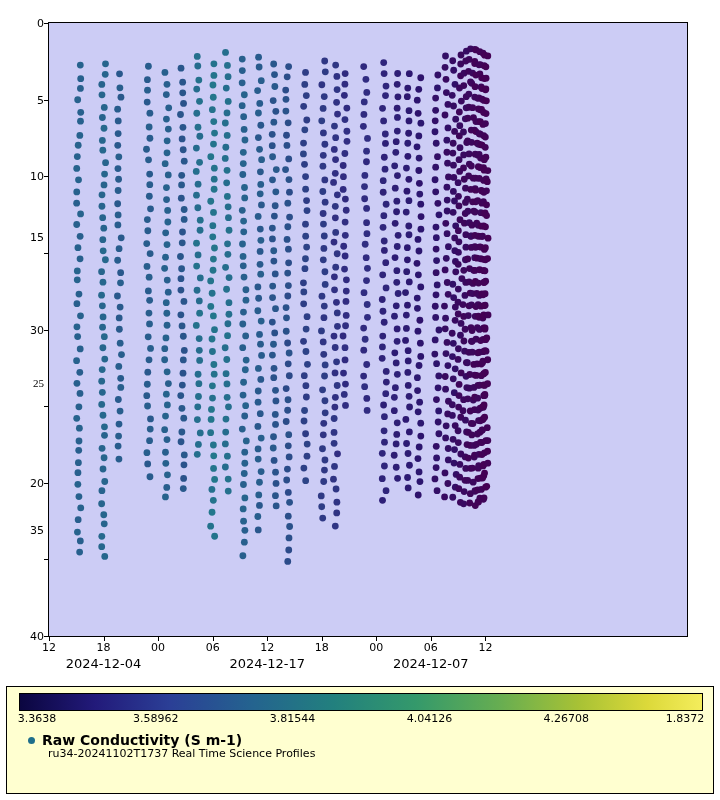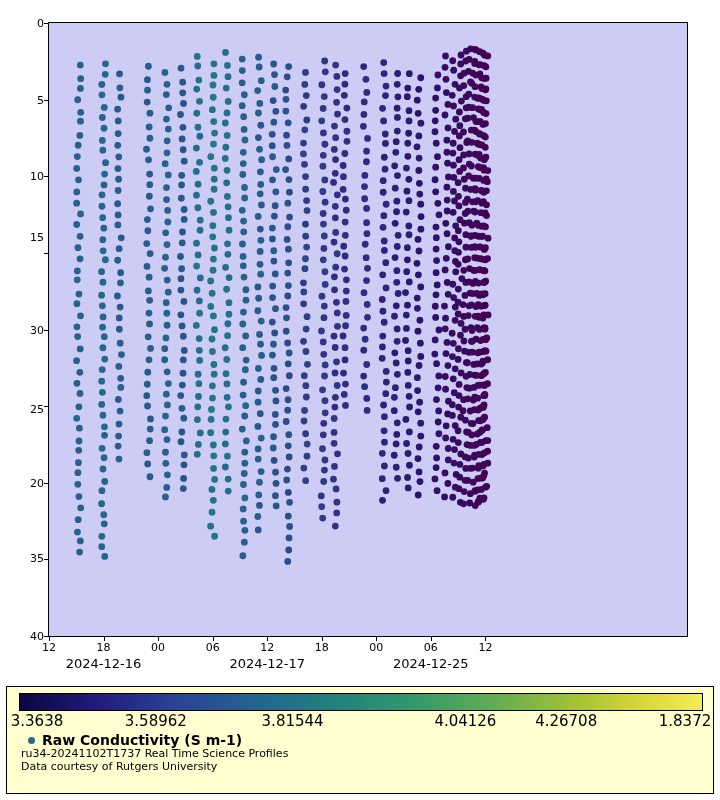--- a/index.html
+++ b/index.html
@@ -125,21 +125,21 @@
       #f4ed5c 100%);
   }
   #cb-ticks {
     position: absolute;
     left: 12px; top: 25px;
     width: 684px; height: 14px;
   }
   .cbtick {
     position: absolute;
     top: 0;
-    font-size: 15px;
+    font-size: 11px;
     color: #000;
     transform: translateX(-50%);
     white-space: nowrap;
   }
   #legend {
     position: absolute;
     left: 14px; top: 46px;
     width: 680px;
   }
   #legend-row1 {
@@ -155,20 +155,21 @@
     margin-left: 7px;
   }
   #legend-title {
     font-size: 14px;
     font-weight: bold;
     color: #000;
   }
   .legend-sub {
     font-size: 11px;
     color: #000;
+    margin-left: 27px;
     line-height: 13px;
     white-space: nowrap;
   }
 </style>
 </head>
 <body>
 
 <div id="page">
 
   <div id="plot-wrap">
@@ -179,25 +180,25 @@
         <div class="ytick" style="top: 1px;">0</div>
         <div class="ytickmark" style="top: 1px;"></div>
         <div class="ytick" style="top: 77.625px;">5</div>
         <div class="ytickmark" style="top: 77.625px;"></div>
         <div class="ytick" style="top: 154.25px;">10</div>
         <div class="ytickmark" style="top: 154.25px;"></div>
         <div class="ytick" style="top: 215px;">15</div>
         <div class="ytickmark" style="top: 230.875px;"></div>
         <div class="ytick" style="top: 307.5px;">30</div>
         <div class="ytickmark" style="top: 307.5px;"></div>
-        <div class="ytick" style="top: 387px;">25</div>
+        <div class="ytick" style="top: 361px; font-family: Liberation Serif, serif;">25</div>
         <div class="ytickmark" style="top: 384.125px;"></div>
         <div class="ytick" style="top: 460.75px;">20</div>
         <div class="ytickmark" style="top: 460.75px;"></div>
-        <div class="ytick" style="top: 536px;">35</div>
+        <div class="ytick" style="top: 508px;">35</div>
         <div class="ytickmark" style="top: 537.375px;"></div>
         <div class="ytick" style="top: 614px;">40</div>
         <div class="ytickmark" style="top: 614px;"></div>
       </div>
 
     <div id="plot-area">
       <svg id="scatter-svg" width="638" height="613">
           <circle cx="31.30" cy="42.05" r="3.4" fill="rgb(39,98,141)"></circle>
           <circle cx="31.69" cy="55.70" r="3.4" fill="rgb(39,96,141)"></circle>
           <circle cx="31.42" cy="65.46" r="3.4" fill="rgb(40,96,141)"></circle>
@@ -1528,43 +1529,42 @@
         <div class="xtick" style="left: 219.196px;">12</div>
         <div class="xtickmark" style="left: 219.196px;"></div>
         <div class="xtick" style="left: 273.745px;">18</div>
         <div class="xtickmark" style="left: 273.745px;"></div>
         <div class="xtick" style="left: 328.294px;">00</div>
         <div class="xtickmark" style="left: 328.294px;"></div>
         <div class="xtick" style="left: 382.843px;">06</div>
         <div class="xtickmark" style="left: 382.843px;"></div>
         <div class="xtick" style="left: 437.392px;">12</div>
         <div class="xtickmark" style="left: 437.392px;"></div>
-        <div class="xdaylabel" style="left: 55.549px;">2024-12-16</div>
+        <div class="xdaylabel" style="left: 55.549px;">2024-12-04</div>
         <div class="xdaylabel" style="left: 219.196px;">2024-12-17</div>
-        <div class="xdaylabel" style="left: 382.843px;">2024-12-25</div>
+        <div class="xdaylabel" style="left: 382.843px;">2024-12-07</div>
       </div>
 
   </div>
 
   <div id="bottom-panel">
     <div id="colorbar-block">
       <div id="colorbar"></div>
     </div>
     <div id="cb-ticks">
         <div class="cbtick" style="left: 18px;">3.3638</div>
         <div class="cbtick" style="left: 136.8px;">3.58962</div>
         <div class="cbtick" style="left: 273.6px;">3.81544</div>
-        <div class="cbtick" style="left: 410.4px; margin-left: 36px;">4.04126</div>
+        <div class="cbtick" style="left: 410.4px;">4.04126</div>
         <div class="cbtick" style="left: 547.2px;">4.26708</div>
         <div class="cbtick" style="left: 666px;">1.8372</div>
       </div>
 
     <div id="legend">
       <div id="legend-row1">
         <span id="legend-dot"></span>
         <span id="legend-title">Raw Conductivity (S m-1)</span>
       </div>
       <div class="legend-sub">ru34-20241102T1737 Real Time Science Profiles</div>
-      <div class="legend-sub">Data courtesy of Rutgers University</div>
     </div>
   </div>
 
 </div>
 
 </body></html>

